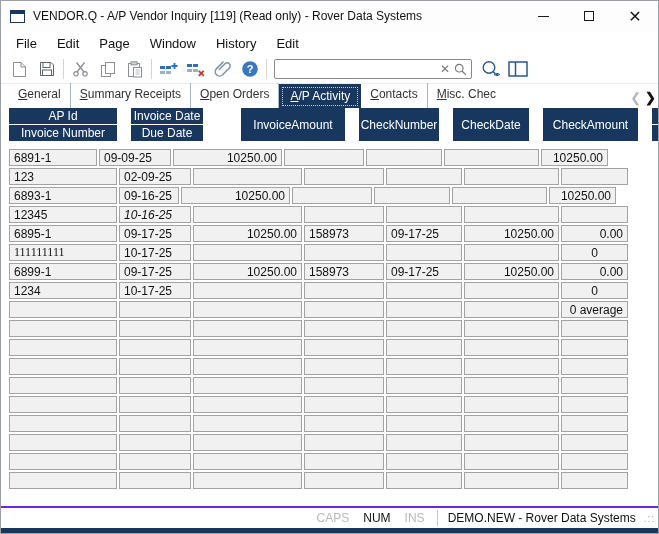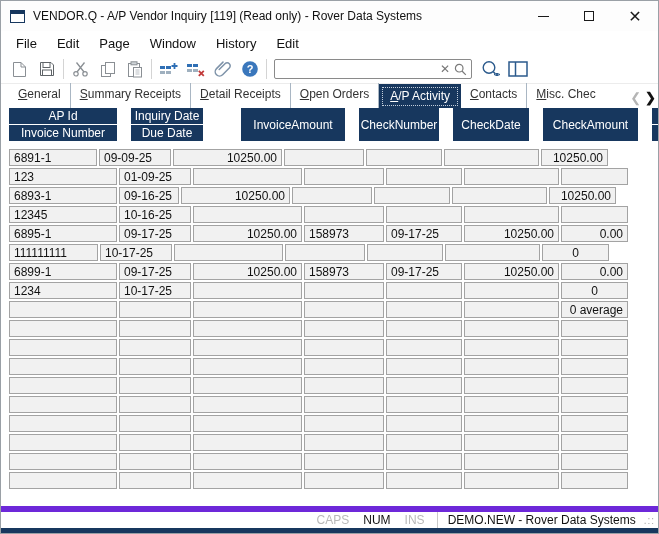--- a/index.html
+++ b/index.html
@@ -59,21 +59,21 @@
   .tcell { height:17px; background:#f1f1f1; border:1px solid #a3a3a3; font-size:12px; color:#111; padding:0 4px; display:flex; align-items:center; overflow:hidden; white-space:nowrap; }
   .tcell.left { justify-content:flex-start; }
   .tcell.right { justify-content:flex-end; }
   .tcell.center { justify-content:center; }
   
   .scrollcol { width:15px; margin-left:3px; display:flex; flex-direction:column; height:377px; }
   .sc-fill { height:34px; background:var(--navy,#17375E); margin-bottom:2px; }
   .sc-btn { height:16px; background:#f2f2f2; display:flex; align-items:center; justify-content:center; }
   .sc-track { flex:1; background:#f2f2f2; }
   
-  .statusbar { height:22px; flex:0 0 22px; border-top:6px solid #6d28d9; display:flex; align-items:center; justify-content:flex-end; font-size:12px; padding-right:3px; background:#fff; }
+  .statusbar { height:22px; flex:0 0 22px; border-top:2px solid #6d28d9; display:flex; align-items:center; justify-content:flex-end; font-size:12px; padding-right:3px; background:#fff; }
   .kbd { margin:0 7px; color:#b9b9b9; }
   .kbd.on { color:#111; }
   .st-sep { width:1px; height:16px; background:#c9c9c9; margin:0 5px; }
   .st-context { color:#111; margin:0 8px 0 5px; }
   .grip { color:#a9a9a9; font-size:10px; letter-spacing:1px; }
   .bottomstrip { height:5px; flex:0 0 5px; background:var(--navy,#17375E); }
 </style>
 </head>
 <body>
 
@@ -194,42 +194,41 @@
           <rect x="1" y="1" width="18" height="14" fill="none" stroke="#2b5a8c" stroke-width="1.5"></rect>
           <line x1="7.5" y1="1" x2="7.5" y2="15" stroke="#2b5a8c" stroke-width="1.5"></line>
         </svg>
     </div>
   </div>
 
   <div class="tabstrip">
     <div style="display:flex; max-width:620px; overflow:hidden;">
         <div class="tab"><span class="accel">G</span>eneral</div>
         <div class="tab"><span class="accel">S</span>ummary Receipts</div>
-        <div class="tab"><span class="accel">D</span>etail Receipts</div>
         <div class="tab"><span class="accel">O</span>pen Orders</div>
         <div class="tab active"><span class="accel">A</span>/P Activity</div>
         <div class="tab"><span class="accel">C</span>ontacts</div>
         <div class="tab"><span class="accel">M</span>isc. Chec</div>
       </div>
     <div class="tabscroll">
       <span class="left">❮</span>
       <span class="right">❯</span>
     </div>
   </div>
 
 
   <div class="tablearea">
     <div class="grid-main">
       <div class="ghead">
           <div class="hcol" style="width: 108px;">
             <div class="hcell">AP Id</div>
             <div class="hcell">Invoice Number</div>
           </div>
           <div class="hcol" style="width: 72px;">
-            <div class="hcell">Inquiry Date</div>
+            <div class="hcell">Invoice Date</div>
             <div class="hcell">Due Date</div>
           </div>
           <div class="hcol" style="width: 128px; padding-left: 24px;">
             <div class="hspan">InvoiceAmount</div>
           </div>
           <div class="hcol" style="width: 80px;">
             <div class="hspan">CheckNumber</div>
           </div>
           <div class="hcol" style="width: 76px;">
             <div class="hspan">CheckDate</div>
@@ -247,56 +246,56 @@
             <div class="tcell left" style="width: 88px;">6891-1</div>
             <div class="tcell left" style="width: 72px;">09-09-25</div>
             <div class="tcell right" style="width: 109px;">10250.00</div>
             <div class="tcell left" style="width: 80px;"></div>
             <div class="tcell left" style="width: 76px;"></div>
             <div class="tcell right" style="width: 95px;"></div>
             <div class="tcell right" style="width: 67px;">10250.00</div>
           </div>
           <div class="trow">
             <div class="tcell left" style="width: 108px;">123</div>
-            <div class="tcell left" style="width: 72px;">01-09-25</div>
+            <div class="tcell left" style="width: 72px;">02-09-25</div>
             <div class="tcell right" style="width: 109px;"></div>
             <div class="tcell left" style="width: 80px;"></div>
             <div class="tcell left" style="width: 76px;"></div>
             <div class="tcell right" style="width: 95px;"></div>
             <div class="tcell right" style="width: 67px;"></div>
           </div>
           <div class="trow">
             <div class="tcell left" style="width: 108px;">6893-1</div>
             <div class="tcell left" style="width: 60px;">09-16-25</div>
             <div class="tcell right" style="width: 109px;">10250.00</div>
             <div class="tcell left" style="width: 80px;"></div>
             <div class="tcell left" style="width: 76px;"></div>
             <div class="tcell right" style="width: 95px;"></div>
             <div class="tcell right" style="width: 67px;">10250.00</div>
           </div>
           <div class="trow">
             <div class="tcell left" style="width: 108px;">12345</div>
-            <div class="tcell left" style="width: 72px;">10-16-25</div>
+            <div class="tcell left" style="width: 72px; font-style: italic;">10-16-25</div>
             <div class="tcell right" style="width: 109px;"></div>
             <div class="tcell left" style="width: 80px;"></div>
             <div class="tcell left" style="width: 76px;"></div>
             <div class="tcell right" style="width: 95px;"></div>
             <div class="tcell right" style="width: 67px;"></div>
           </div>
           <div class="trow">
             <div class="tcell left" style="width: 108px;">6895-1</div>
             <div class="tcell left" style="width: 72px;">09-17-25</div>
             <div class="tcell right" style="width: 109px;">10250.00</div>
             <div class="tcell left" style="width: 80px;">158973</div>
             <div class="tcell left" style="width: 76px;">09-17-25</div>
             <div class="tcell right" style="width: 95px;">10250.00</div>
             <div class="tcell right" style="width: 67px;">0.00</div>
           </div>
           <div class="trow">
-            <div class="tcell left" style="width: 89px;">111111111</div>
+            <div class="tcell left" style="width: 108px; font-family: Liberation Serif, serif;">111111111</div>
             <div class="tcell left" style="width: 72px;">10-17-25</div>
             <div class="tcell right" style="width: 109px;"></div>
             <div class="tcell left" style="width: 80px;"></div>
             <div class="tcell left" style="width: 76px;"></div>
             <div class="tcell right" style="width: 95px;"></div>
             <div class="tcell center" style="width: 67px;">0</div>
           </div>
           <div class="trow">
             <div class="tcell left" style="width: 108px;">6899-1</div>
             <div class="tcell left" style="width: 72px;">09-17-25</div>

